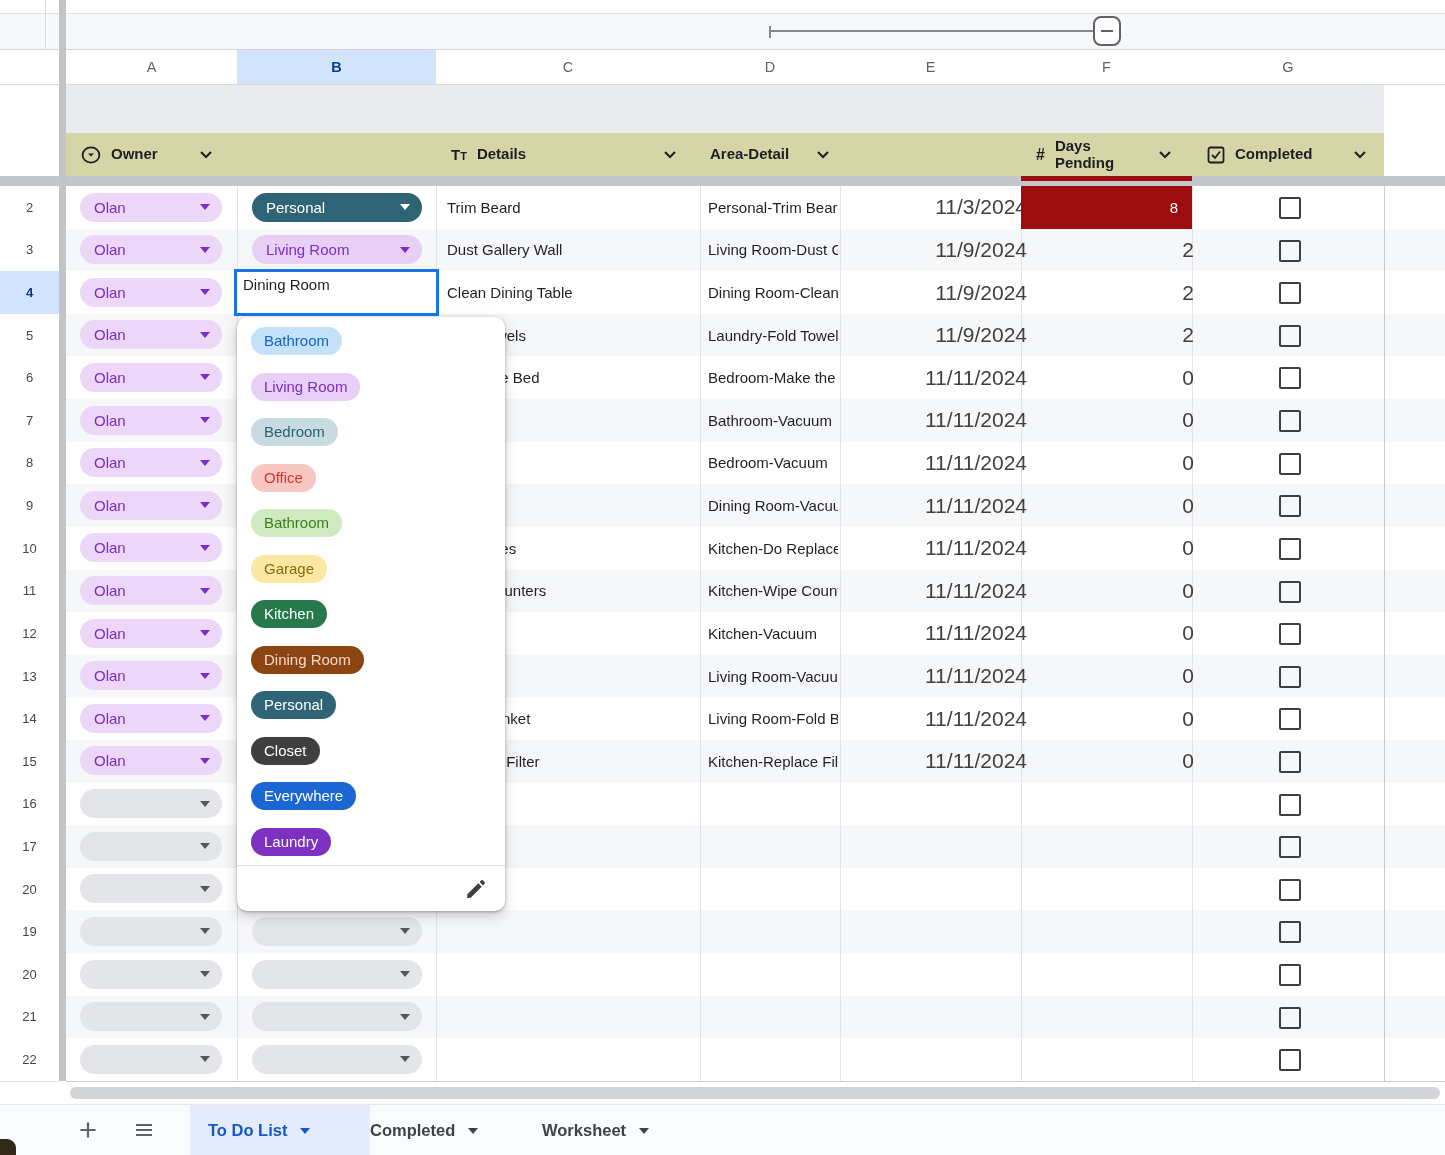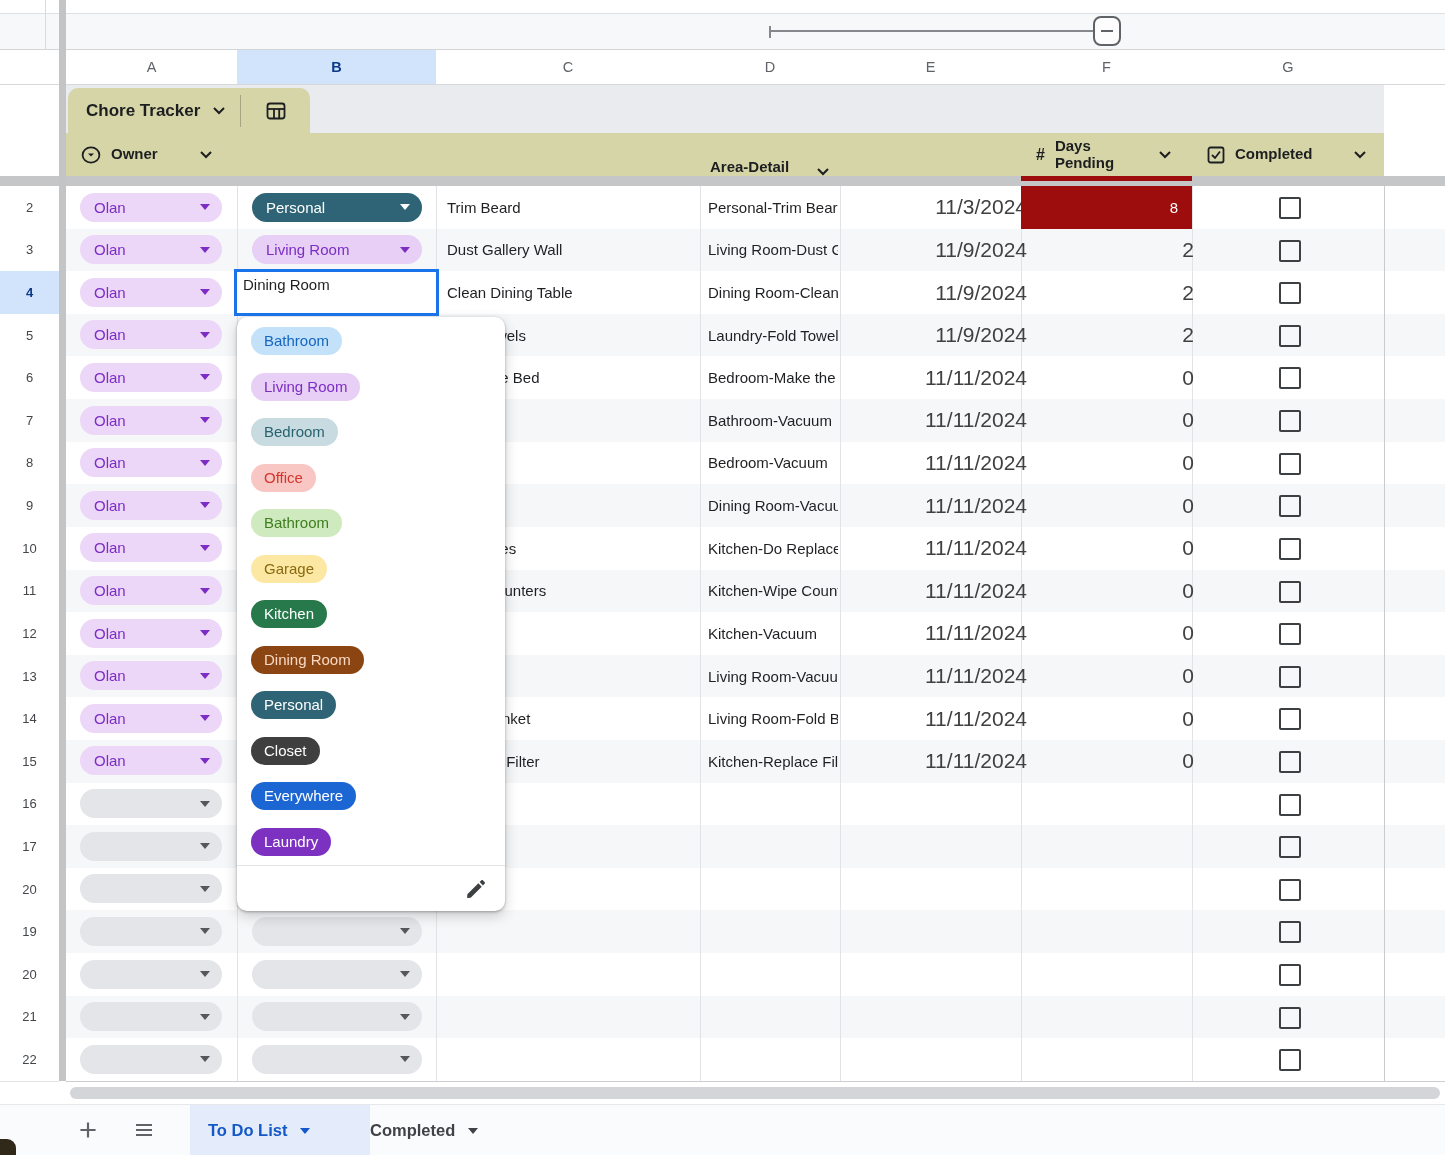--- a/index.html
+++ b/index.html
@@ -374,54 +374,48 @@
       </div>
       <div class="cellchip" style="left: 252px; top: 1044.8px; width: 170px; background: rgb(228, 229, 232); color: rgb(84, 87, 91);">
         <div></div>
         <div class="tri"></div>
       </div>
       <div class="cb" style="left: 1279px; top: 1049.3px;"></div>
     </div>
   <div class="abs grid-bottom"></div>
 
   <div class="abs chiprow-bg"></div>
-  <div class="abs name-chip">
-    <span class="lbl">Chore Tracker</span>
-    <span class="chev">
-        <svg width="14" height="9" viewBox="0 0 14 9">
-          <path d="M2 2 L7 7 L12 2" fill="none" stroke="#1d1e20" stroke-width="2"></path>
-        </svg>
-      </span>
-    <span class="sep"></span>
-    <span class="tblicon">
-        <svg width="22" height="22" viewBox="0 0 22 22">
-          <rect x="2.5" y="3.5" width="17" height="15" rx="2.5" fill="none" stroke="#1d1e20" stroke-width="1.8"></rect>
-          <line x1="2.5" y1="9" x2="19.5" y2="9" stroke="#1d1e20" stroke-width="1.8"></line>
-          <line x1="9" y1="9" x2="9" y2="18.5" stroke="#1d1e20" stroke-width="1.8"></line>
-          <line x1="14.2" y1="9" x2="14.2" y2="18.5" stroke="#1d1e20" stroke-width="1.8"></line>
-        </svg>
-      </span>
-  </div>
 
   <div class="abs" id="header-row">
       <div class="hcell" style="left: 0px; width: 171px;">
         <div class="icon">
           <svg width="20" height="20" viewBox="0 0 20 20">
             <ellipse cx="10" cy="10" rx="8.4" ry="7.6" fill="none" stroke="#1d1e20" stroke-width="1.8"></ellipse>
             <path d="M7 8.6 L10 11.6 L13 8.6 Z" fill="#1d1e20"></path>
           </svg>
         </div>
         <div class="hlabel">Owner</div>
         <div class="chev" style="right: 24px;">
           <svg width="14" height="9" viewBox="0 0 14 9">
             <path d="M2 2 L7 7 L12 2" fill="none" stroke="#1d1e20" stroke-width="2"></path>
           </svg>
         </div>
       </div>
-      <div class="hcell" style="left: 634px; width: 140px; align-items: flex-end;">
+      <div class="hcell" style="left: 370px; width: 264px;">
+        <div class="icon">
+          <span class="tt">T<small>T</small></span>
+        </div>
+        <div class="hlabel">Details</div>
+        <div class="chev" style="right: 23px;">
+          <svg width="14" height="9" viewBox="0 0 14 9">
+            <path d="M2 2 L7 7 L12 2" fill="none" stroke="#1d1e20" stroke-width="2"></path>
+          </svg>
+        </div>
+      </div>
+      <div class="hcell" style="left: 634px; width: 140px;">
         <div class="hlabel" style="margin-left: 10px;">Area-Detail</div>
         <div class="chev" style="right: 10px;">
           <svg width="14" height="9" viewBox="0 0 14 9">
             <path d="M2 2 L7 7 L12 2" fill="none" stroke="#1d1e20" stroke-width="2"></path>
           </svg>
         </div>
       </div>
       <div class="hcell" style="left: 955px; width: 171px;">
         <div class="icon">
           <span class="hash">#</span>
@@ -494,15 +488,19 @@
         </svg>
       </div>
     <div class="sheet-tab active" style="left:190px;width:162px;padding-left:18px;">
       <span class="tlabel">To Do List</span>
       <span class="ttri"></span>
     </div>
     <div class="sheet-tab" style="left:352px;width:162px;padding-left:18px;">
       <span class="tlabel">Completed</span>
       <span class="ttri"></span>
     </div>
+    <div class="sheet-tab" style="left:520px;width:162px;padding-left:22px;">
+      <span class="tlabel">Worksheet</span>
+      <span class="ttri"></span>
+    </div>
   </div>
   <div class="abs corner-blob"></div>
 </div>
 
 </body></html>

